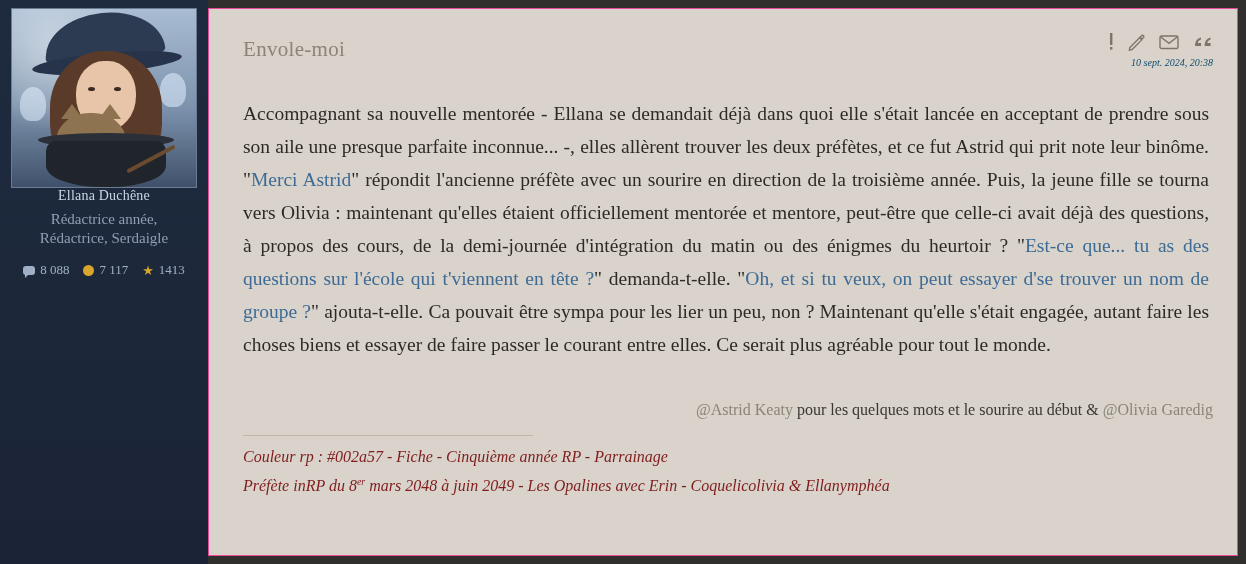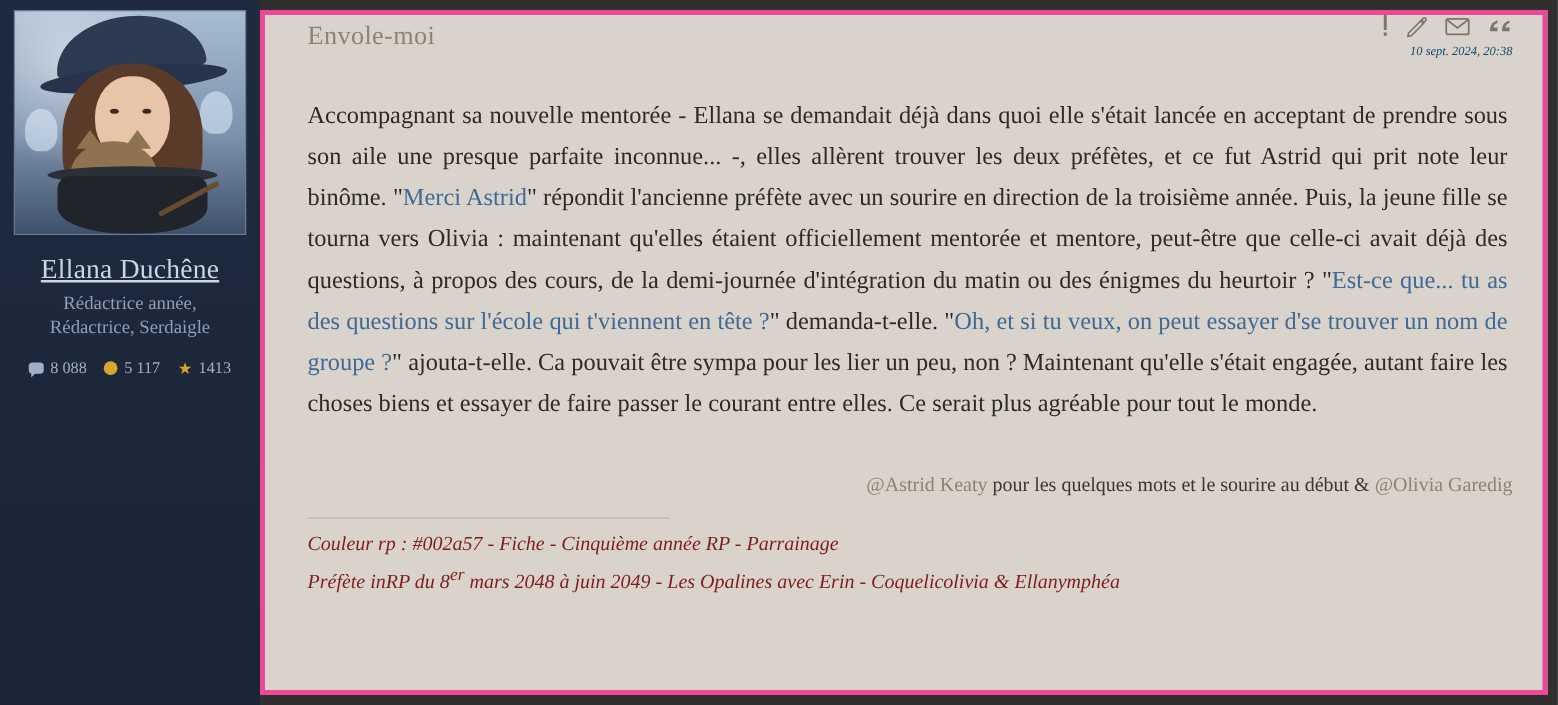--- a/index.html
+++ b/index.html
@@ -85,26 +85,24 @@
     border-radius:50% 50% 40% 40%;
   }
   .av-ghost.g1 { left:8px; top:78px; }
   .av-ghost.g2 { right:10px; top:64px; }
   .av-wand {
     position:absolute; right:18px; bottom:26px; width:54px; height:4px;
     background:#6b4b2f; transform: rotate(-28deg); border-radius:2px;
   }
 
   .author-name {
-    margin-top: 14px;
-    font-size: 22px;
+    font-size: 14px;
     color: #c9d6e6;
     letter-spacing: .2px;
     font-family: "Liberation Serif", serif;
-    text-decoration: underline;
   }
   .author-sub {
     margin-top: 6px;
     font-size: 15px;
     color: #8f9fb5;
     text-align: center;
     line-height: 19px;
     font-family: "Liberation Serif", serif;
   }
   .author-stats {
@@ -132,23 +130,23 @@
 
   
   .post-wrap {
     flex: 1;
     padding: 8px 8px 8px 0;
     display:flex;
   }
   .post {
     flex:1;
     background: #d9d3cb;
-    border: 4px solid #ec4899;
+    border: 1px solid #ec4899;
     position: relative;
-    padding: 0 24px 10px 34px;
+    padding: 24px 24px 10px 34px;
     display:flex;
     flex-direction:column;
   }
   .post-head {
     display:flex; align-items:flex-start; justify-content:space-between;
     min-height: 52px;
   }
   .post-title {
     font-size: 21px;
     color: #8c8478;
@@ -198,21 +196,21 @@
     background: #bdb6ab;
   }
   .sig {
     margin-top: 8px;
     font-size: 16px;
     color: #7f1d1d;
     font-style: italic;
     line-height: 25px;
     font-family: "Liberation Serif", serif;
   }
-  sup { font-size: 14px; text-align: right; }
+  sup { font-size: 10px; text-align: right; }
 </style>
 </head>
 <body>
 
 <div id="root">
 
   <div class="author-col">
     <div class="avatar">
       <div class="av-sky"></div>
       <div class="av-ghost g1"></div>
@@ -235,21 +233,21 @@
       <div>Rédactrice, Serdaigle</div>
     </div>
 
     <div class="author-stats">
       <div class="stat">
         <span class="ico-bubble"></span>
         <span>8 088</span>
       </div>
       <div class="stat">
         <span class="ico-coin"></span>
-        <span>5 117</span>
+        <span>7 117</span>
       </div>
       <div class="stat">
         <span class="ico-star">★</span>
         <span>1413</span>
       </div>
     </div>
   </div>
 
   <div class="post-wrap">
     <div class="post">

